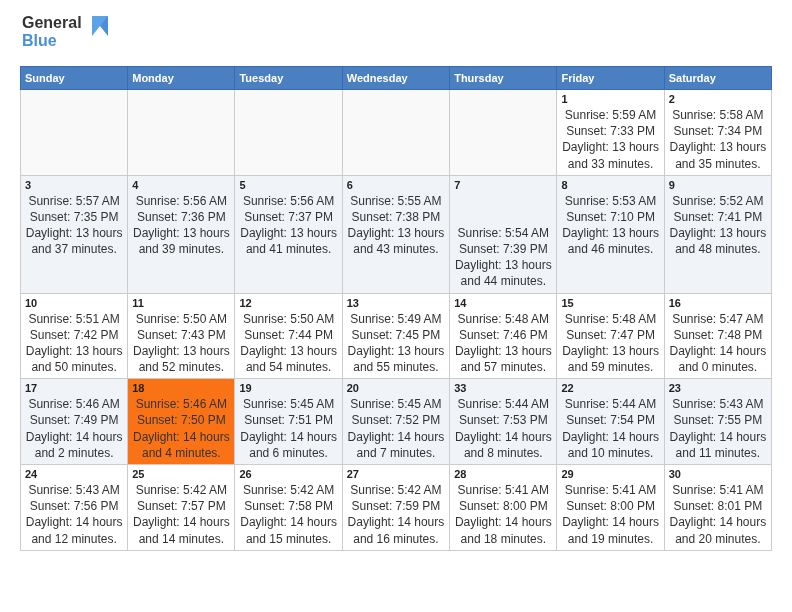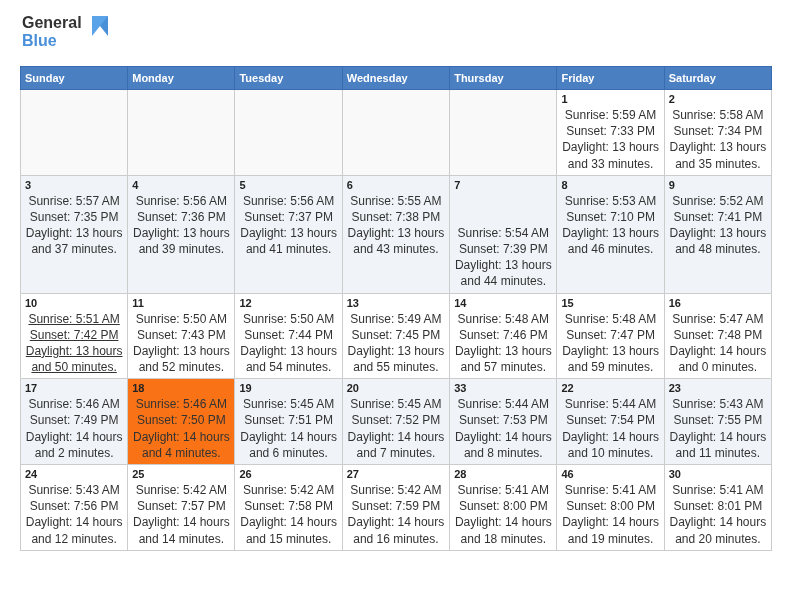--- a/index.html
+++ b/index.html
@@ -182,21 +182,21 @@
             <span class="day-num">9</span>
             <div class="day-info" style="white-space: pre-line;">Sunrise: 5:52 AM
 Sunset: 7:41 PM
 Daylight: 13 hours
 and 48 minutes.</div>
           </td>
         </tr>
         <tr>
           <td>
             <span class="day-num">10</span>
-            <div class="day-info" style="white-space: pre-line; text-decoration: underline;">Sunrise: 5:51 AM
+            <div class="day-info" style="white-space: pre-line;">Sunrise: 5:51 AM
 Sunset: 7:42 PM
 Daylight: 13 hours
 and 50 minutes.</div>
           </td>
           <td>
             <span class="day-num">11</span>
             <div class="day-info" style="white-space: pre-line;">Sunrise: 5:50 AM
 Sunset: 7:43 PM
 Daylight: 13 hours
 and 52 minutes.</div>
@@ -318,21 +318,21 @@
 and 16 minutes.</div>
           </td>
           <td>
             <span class="day-num">28</span>
             <div class="day-info" style="white-space: pre-line;">Sunrise: 5:41 AM
 Sunset: 8:00 PM
 Daylight: 14 hours
 and 18 minutes.</div>
           </td>
           <td>
-            <span class="day-num">46</span>
+            <span class="day-num">29</span>
             <div class="day-info" style="white-space: pre-line;">Sunrise: 5:41 AM
 Sunset: 8:00 PM
 Daylight: 14 hours
 and 19 minutes.</div>
           </td>
           <td>
             <span class="day-num">30</span>
             <div class="day-info" style="white-space: pre-line;">Sunrise: 5:41 AM
 Sunset: 8:01 PM
 Daylight: 14 hours

